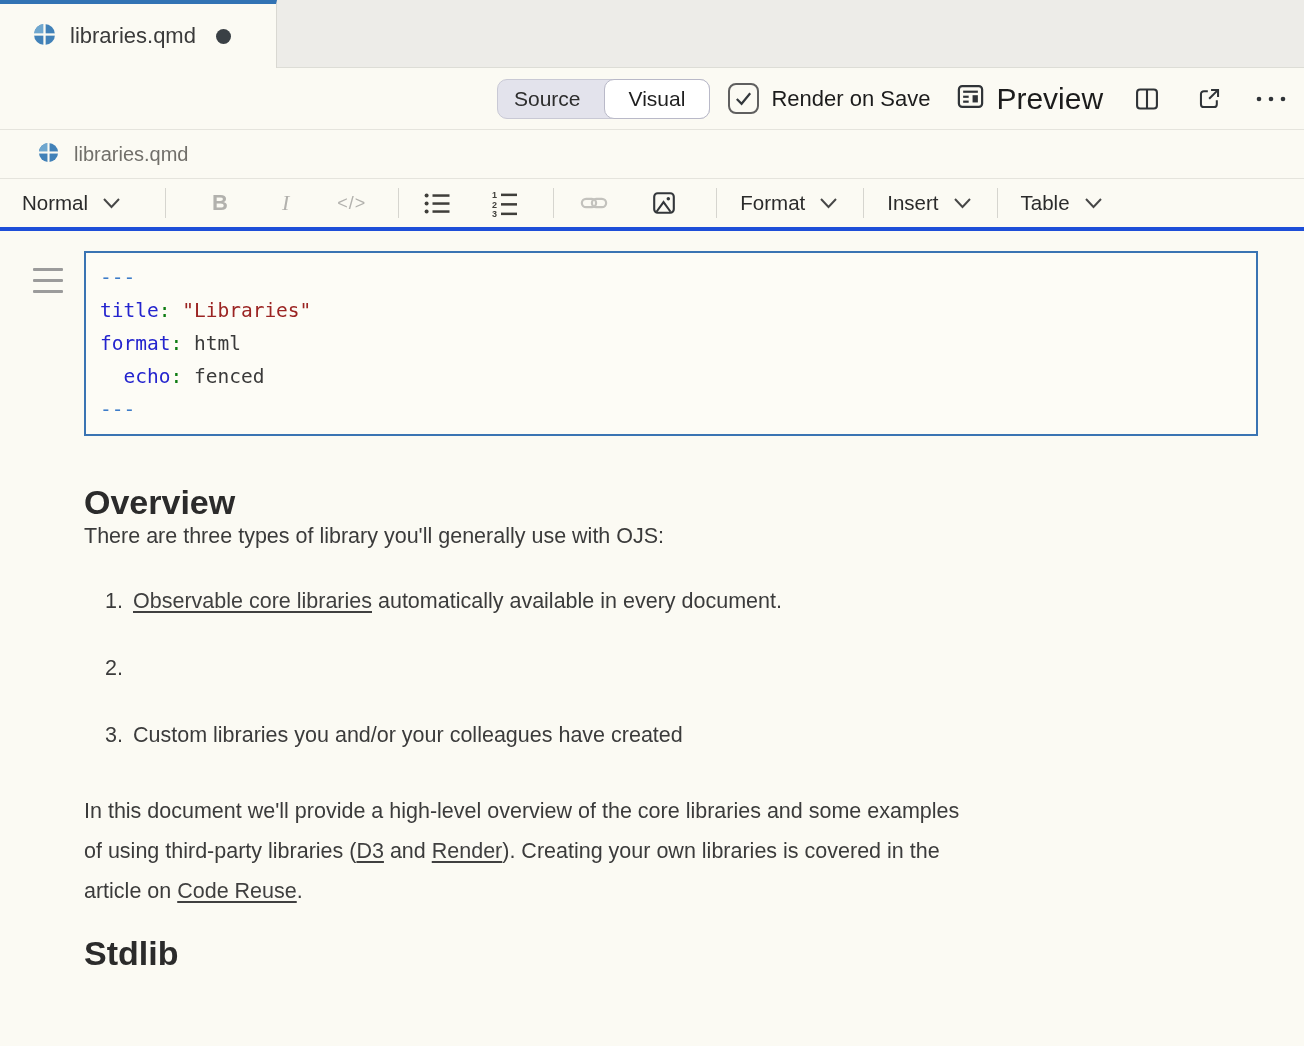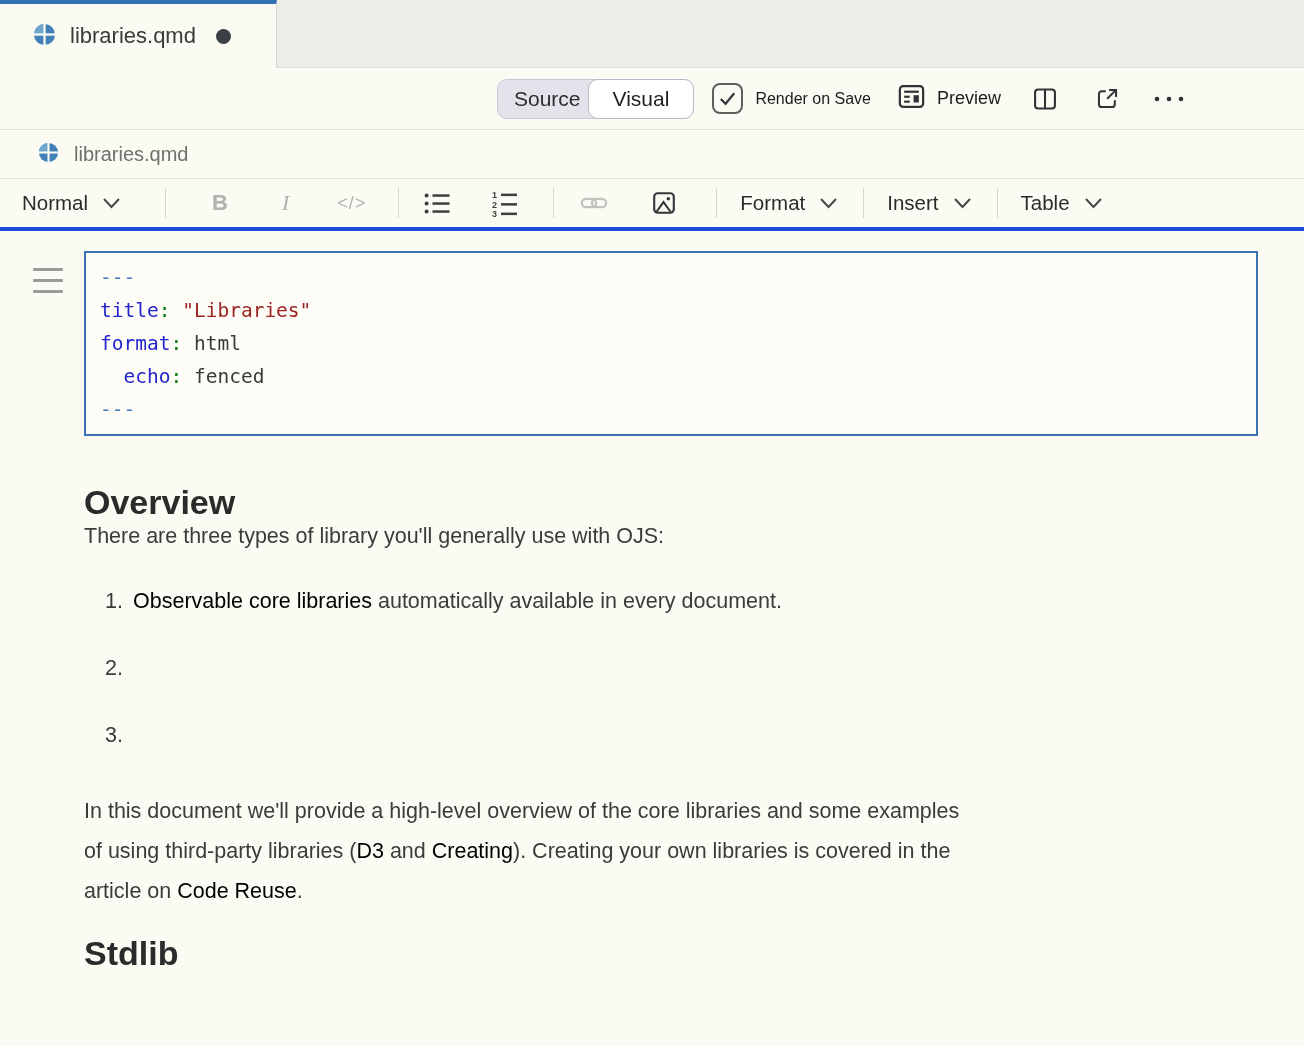--- a/index.html
+++ b/index.html
@@ -12,29 +12,29 @@
          border-right:1px solid #d9d8d2; display:flex; align-items:center; padding-left:33px; }
   .tab-label { font-size:22px; color:#3a3a3a; margin-left:14px; }
   .mod-dot { width:15px; height:15px; border-radius:50%; background:#3a4045; margin-left:20px; }
   .tab-filler { flex:1; border-bottom:1px solid #ddddd6; }
 
   
   .toolbar-row { height:62px; display:flex; align-items:center; background:#fbfaf3;
                  border-bottom:1px solid #e5e4dd; }
   .seg { margin-left:497px; display:flex; align-items:center; height:40px;
          background:#e3e3ec; border:1px solid #c9c9d5; border-radius:10px; }
-  .seg-source { padding:0 8px 0 16px; font-size:21px; color:#2d2d2d; cursor:default; }
+  .seg-source { padding:0 24px 0 16px; font-size:21px; color:#2d2d2d; cursor:default; }
   .seg-visual { height:40px; margin:-1px; background:#ffffff; border:1px solid #b9b9c8;
                 border-radius:10px; padding:0 24px; display:flex; align-items:center;
                 font-size:21px; color:#1f1f1f; }
   .checkbox { width:31px; height:31px; border:2px solid #5f5f5f; border-radius:8px;
               margin-left:18px; display:flex; align-items:center; justify-content:center; background:#fbfaf3; }
-  .cb-label { margin-left:12px; font-size:16px; color:#1c1c1c; }
+  .cb-label { margin-left:12px; font-size:22px; color:#1c1c1c; }
   .preview-group { margin-left:25px; display:flex; align-items:center; }
-  .preview-label { margin-left:10px; font-size:18px; color:#1c1c1c; }
+  .preview-label { margin-left:10px; font-size:30px; color:#1c1c1c; }
   .icon-btn { display:flex; align-items:center; justify-content:center; }
   .split-btn { margin-left:30px; }
   .popout-btn { margin-left:35px; }
   .more-btn { margin-left:32px; }
 
   
   .breadcrumb-row { height:49px; display:flex; align-items:center; padding-left:38px;
                     background:#fbfaf3; border-bottom:1px solid #e5e4dd; }
   .crumb-label { margin-left:15px; font-size:20px; color:#716f6a; }
 
@@ -63,21 +63,21 @@
   .y-colon { color:#0d7c12; }
   .y-str { color:#9b2423; }
   .y-val { color:#3a3a3a; }
 
   .doc { margin-left:84px; width:1150px; font-size:21.5px; color:#3b3b3b; }
   .h-overview { font-size:34px; line-height:40px; font-weight:700; color:#2b2b2b; margin-top:46px; }
   .intro { line-height:28px; }
   .olist { margin-top:37px; }
   .olist-item { display:flex; line-height:28px; margin-bottom:39px; }
   .oli-num { width:28px; margin-left:21px; flex:none; }
-  a.lnk { color:#000000; text-underline-offset:3px; cursor:pointer; }
+  a.lnk { color:#404040; text-decoration:underline; text-underline-offset:3px; cursor:pointer; }
   .spell { border-bottom:3px dotted #da3a28; padding-bottom:1px; }
   .closing { margin-top:42px; }
   .closing div { line-height:40px; }
   .h-stdlib { font-size:34px; font-weight:700; color:#2b2b2b; margin-top:22px; line-height:40px; }
 </style>
 </head>
 <body>
 
 <div class="app">
 
@@ -255,26 +255,27 @@
       <div class="olist">
         <div class="olist-item">
           <span class="oli-num">1.</span>
           <span><a class="lnk">Observable core libraries</a><span> automatically available in every document.</span></span>
         </div>
         <div class="olist-item">
           <span class="oli-num">2.</span>
         </div>
         <div class="olist-item">
           <span class="oli-num">3.</span>
+          <span>Custom libraries you and/or your colleagues have created</span>
         </div>
       </div>
 
       <div class="closing">
         <div>In this document we'll provide a high-level overview of the core libraries and some examples</div>
-        <div><span>of using third-party libraries (</span><a class="lnk">D3</a><span> and </span><a class="lnk">Creating</a><span>). Creating your own libraries is covered in the</span></div>
+        <div><span>of using third-party libraries (</span><a class="lnk">D3</a><span> and </span><a class="lnk">Render</a><span>). Creating your own libraries is covered in the</span></div>
         <div><span>article on </span><a class="lnk">Code Reuse</a><span>.</span></div>
       </div>
 
       <h1 class="h-stdlib">Stdlib</h1>
     </div>
   </div>
 
 </div>
 
 </body></html>

